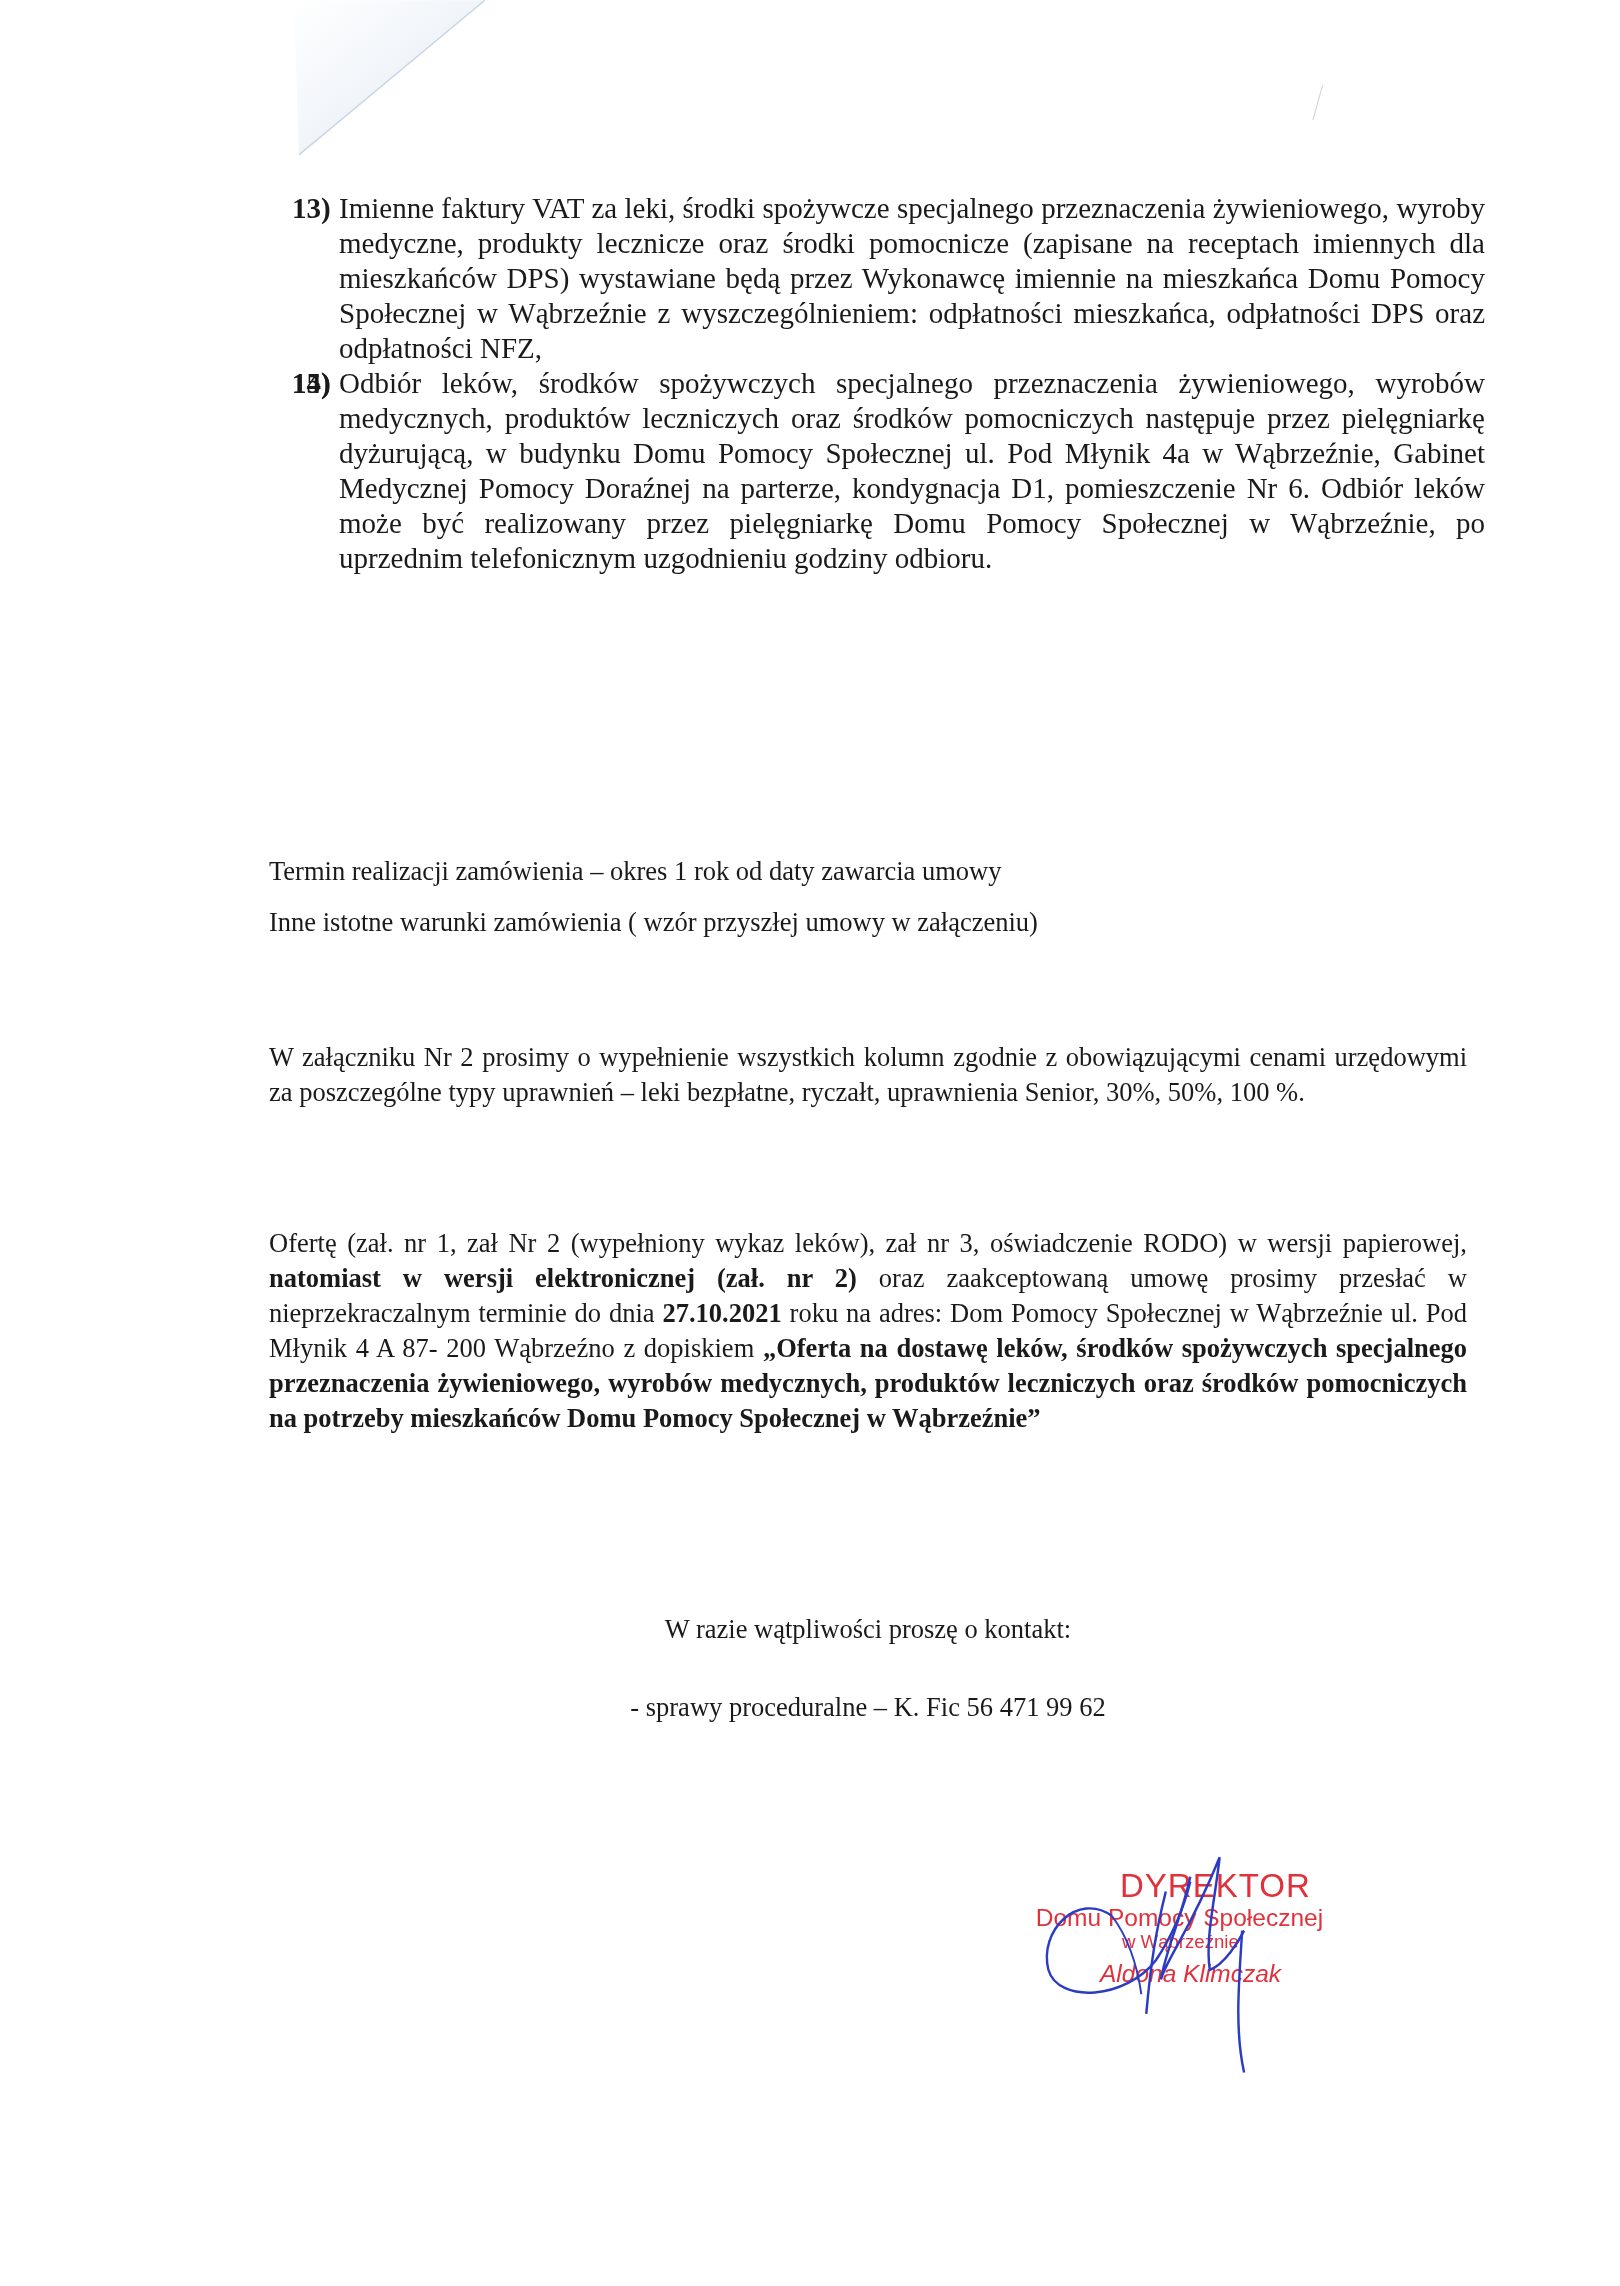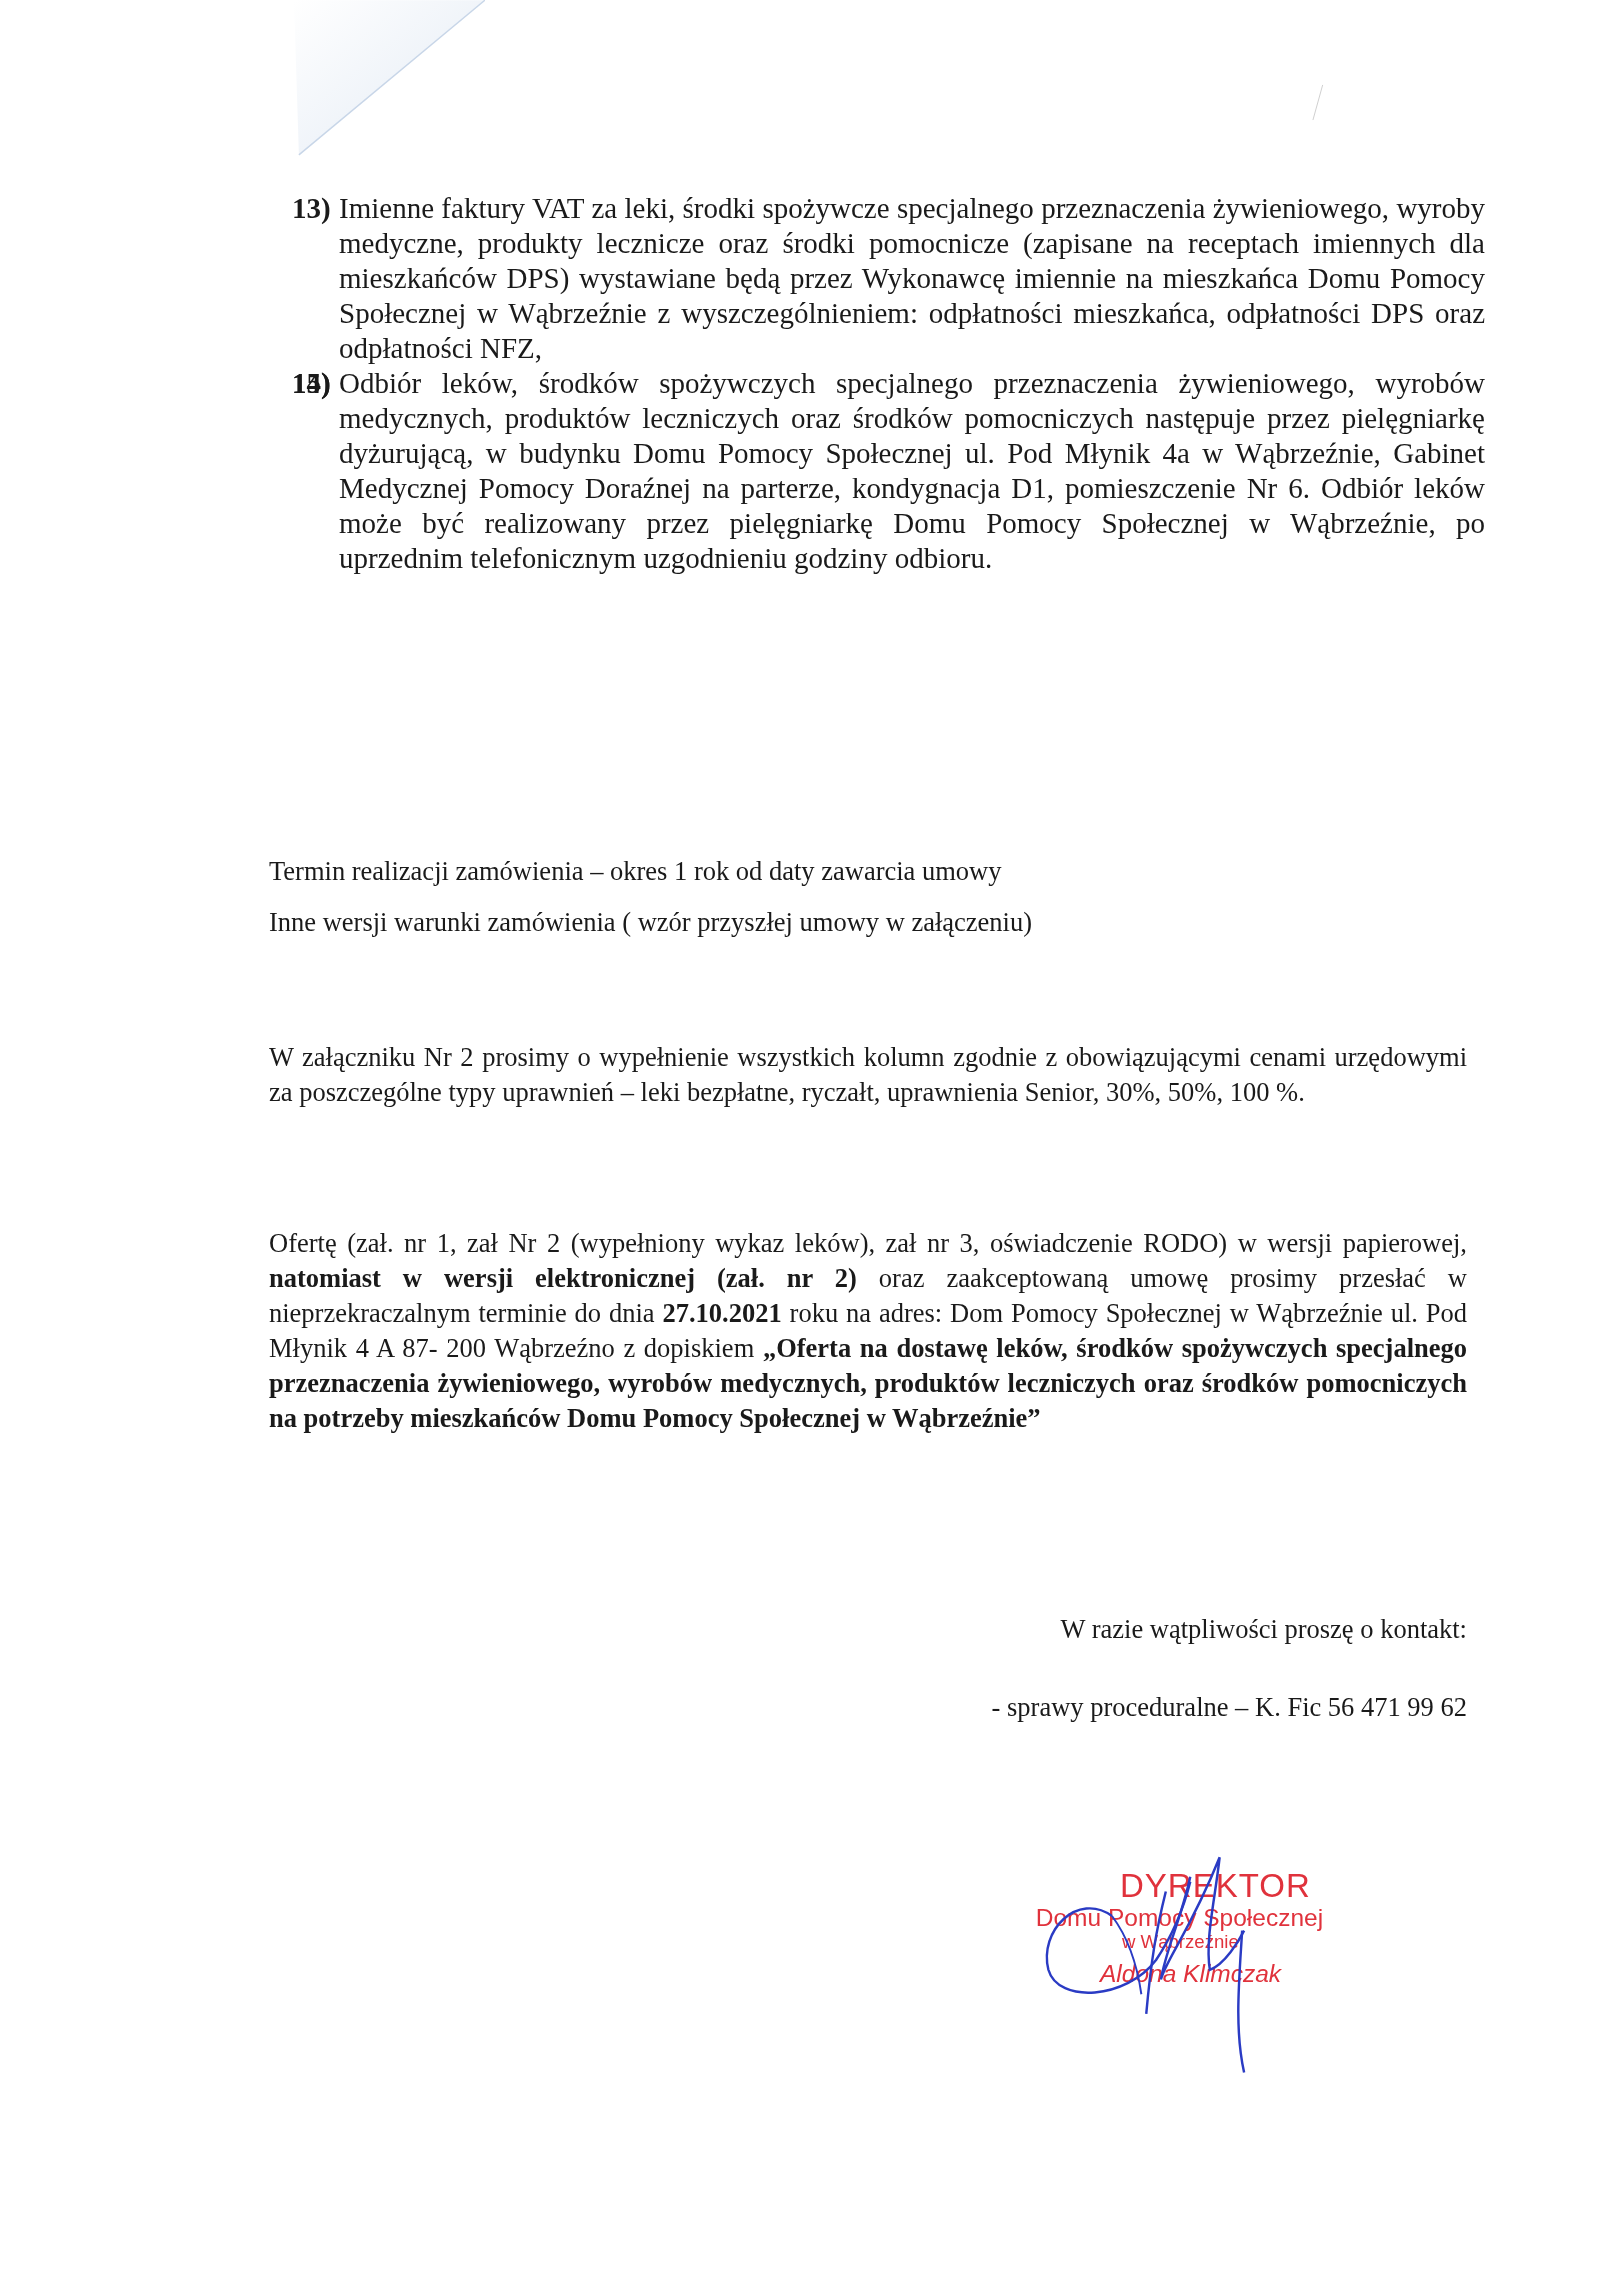--- a/index.html
+++ b/index.html
@@ -12,21 +12,21 @@
           text-align: justify; }
   .item .num { position: absolute; left: -2px; top: 0; font-weight: bold; }
   .block { position: absolute; left: 253px; width: 1230px; font-size: 26.5px; line-height: 35px;
            text-align: justify; }
   .block p { margin: 16px; }
   b { font-weight: bold; }
   .b-terms { top: 838px; }
   .b-attach { top: 1024px; }
   .b-offer { top: 1210px; }
   .b-contact { top: 1596px; }
-  .b-contact p { margin-bottom: 43px; text-align: right; }
+  .b-contact p { margin-bottom: 43px; text-align: center; }
   .stamp { position: absolute; left: 1024px; top: 1862px; width: 372px; height: 235px; }
   .stamp-text { position: absolute; left: 0; top: 0; width: 372px;
                 font-family: "Liberation Sans", "DejaVu Sans", sans-serif; color: #e0323c; text-align: center; }
   .stamp-title { position: absolute; left: 96px; top: 4.9px; font-size: 33px; letter-spacing: 1px; }
   .stamp-org { position: absolute; left: 11.8px; top: 42px; font-size: 24.5px; }
   .stamp-city { position: absolute; left: 98px; top: 69px; font-size: 18.6px; }
   .stamp-name { position: absolute; left: 76px; top: 98px; font-size: 24.5px; font-style: italic; }
   .signature { position: absolute; left: 1019px; top: 1823px; width: 323px; height: 274px; }
 </style>
 </head>
@@ -55,21 +55,21 @@
     <span class="num">14)</span>
   </div>
   <div class="item">
     <span class="num">15)</span>
     <span>Odbiór leków, środków spożywczych specjalnego przeznaczenia żywieniowego, wyrobów medycznych, produktów leczniczych oraz środków pomocniczych następuje przez pielęgniarkę dyżurującą, w budynku Domu Pomocy Społecznej ul. Pod Młynik 4a w Wąbrzeźnie, Gabinet Medycznej Pomocy Doraźnej na parterze, kondygnacja D1, pomieszczenie Nr 6. Odbiór leków może być realizowany przez pielęgniarkę Domu Pomocy Społecznej w Wąbrzeźnie, po uprzednim telefonicznym uzgodnieniu godziny odbioru.</span>
   </div>
 </div>
 
 <div class="block b-terms">
   <p>Termin realizacji zamówienia – okres 1 rok od daty zawarcia umowy</p>
-  <p>Inne wersji warunki zamówienia ( wzór przyszłej umowy w załączeniu)</p>
+  <p>Inne istotne warunki zamówienia ( wzór przyszłej umowy w załączeniu)</p>
 </div>
 
 <div class="block b-attach">
   <p>W załączniku Nr 2 prosimy o wypełnienie wszystkich kolumn zgodnie z obowiązującymi cenami urzędowymi za poszczególne typy uprawnień – leki bezpłatne, ryczałt, uprawnienia Senior, 30%, 50%, 100 %.</p>
 </div>
 
 <div class="block b-offer">
   <p><span>Ofertę (zał. nr 1, zał Nr 2 (wypełniony wykaz leków), zał nr 3, oświadczenie RODO) w wersji papierowej, </span><b>natomiast w wersji elektronicznej (zał. nr 2)</b><span> oraz zaakceptowaną umowę prosimy przesłać w nieprzekraczalnym terminie do dnia </span><b>27.10.2021</b><span> roku na adres: Dom Pomocy Społecznej w Wąbrzeźnie ul. Pod Młynik 4 A 87- 200 Wąbrzeźno z dopiskiem </span><b>„Oferta na dostawę leków, środków spożywczych specjalnego przeznaczenia żywieniowego, wyrobów medycznych, produktów leczniczych oraz środków pomocniczych na potrzeby mieszkańców Domu Pomocy Społecznej w Wąbrzeźnie”</b></p>
 </div>
 

